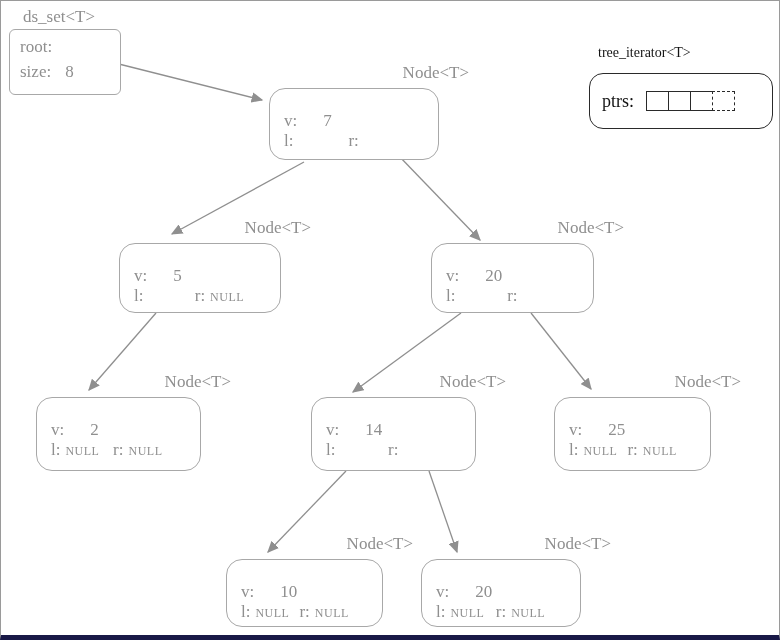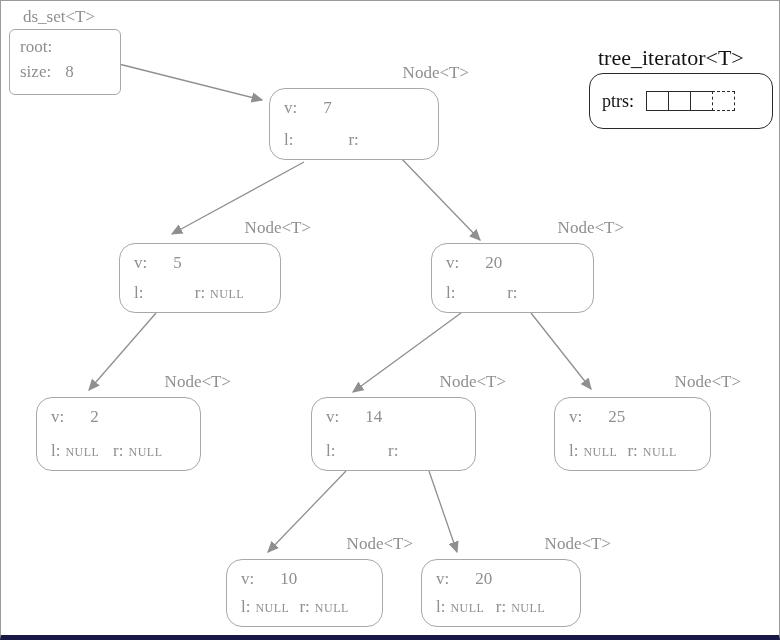--- a/index.html
+++ b/index.html
@@ -19,21 +19,21 @@
   .node { position:absolute; color:#8f8f8f; }
   .node-title {
     font-size:17px; text-align:right;
     transform:translateX(30px);
     margin-bottom:5px; white-space:nowrap;
   }
   .node-box {
     border:1.5px solid #a8a8a8; border-radius:16px;
     box-sizing:border-box;
     display:flex; flex-direction:column; justify-content:space-between;
-    padding:9px 14px;
+    padding:22px 14px;
     background:#fff;
   }
   .vrow { font-size:17px; }
   .vval { margin-left:26px; }
   .lrrow { display:flex; font-size:17px; }
   .lpart { width:46%; white-space:nowrap; }
   .rpart { white-space:nowrap; }
   .nullv { font-size:12px; margin-left:5px; letter-spacing:0.5px; }
 
   
@@ -41,21 +41,21 @@
   .dsset-box {
     position:absolute; left:8px; top:28px; width:112px; height:66px;
     box-sizing:border-box;
     border:1.5px solid #a8a8a8; border-radius:6px;
     color:#8f8f8f; font-size:17px; line-height:1.45;
     padding:5px 10px; background:#fff;
   }
   .sizeval { margin-left:14px; }
 
   
-  .iter-title { position:absolute; left:597px; top:44px; font-size:22px; color:#141414; }
+  .iter-title { position:absolute; left:597px; top:44px; font-size:14px; color:#141414; }
   .iter-box {
     position:absolute; left:588px; top:72px; width:184px; height:56px;
     box-sizing:border-box;
     border:1.5px solid #2a2a2a; border-radius:14px;
     color:#141414; font-size:18px;
     display:flex; align-items:center; gap:12px;
     padding:0 12px; background:#fff;
   }
   .cells { display:flex; }
   .cell { width:23px; height:20px; border:1px solid #2a2a2a; margin-left:-1px; background:#fff; box-sizing:border-box; }

